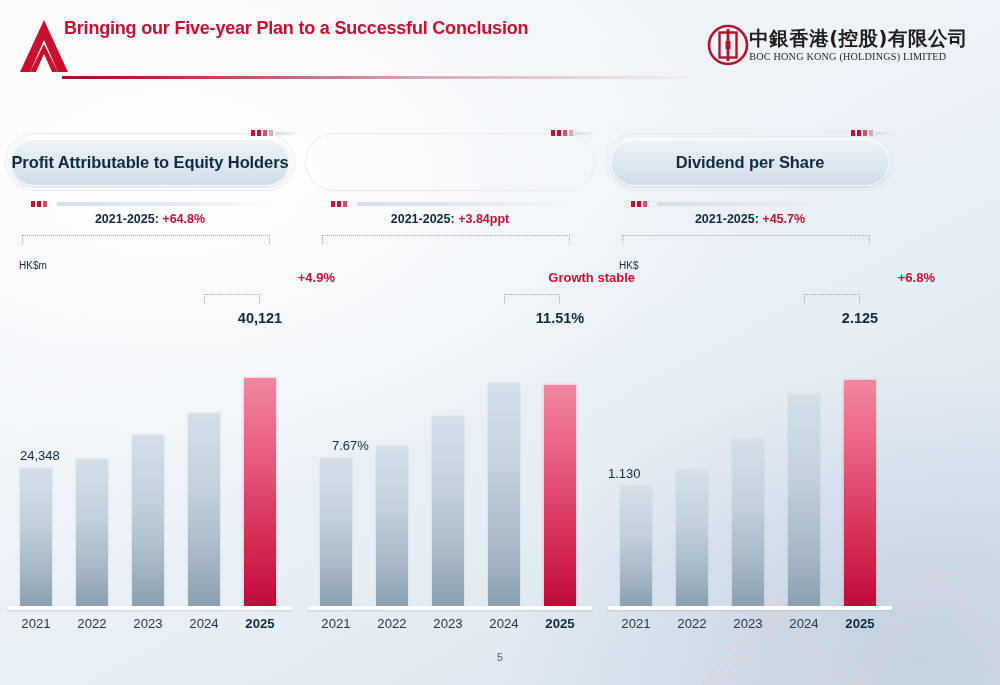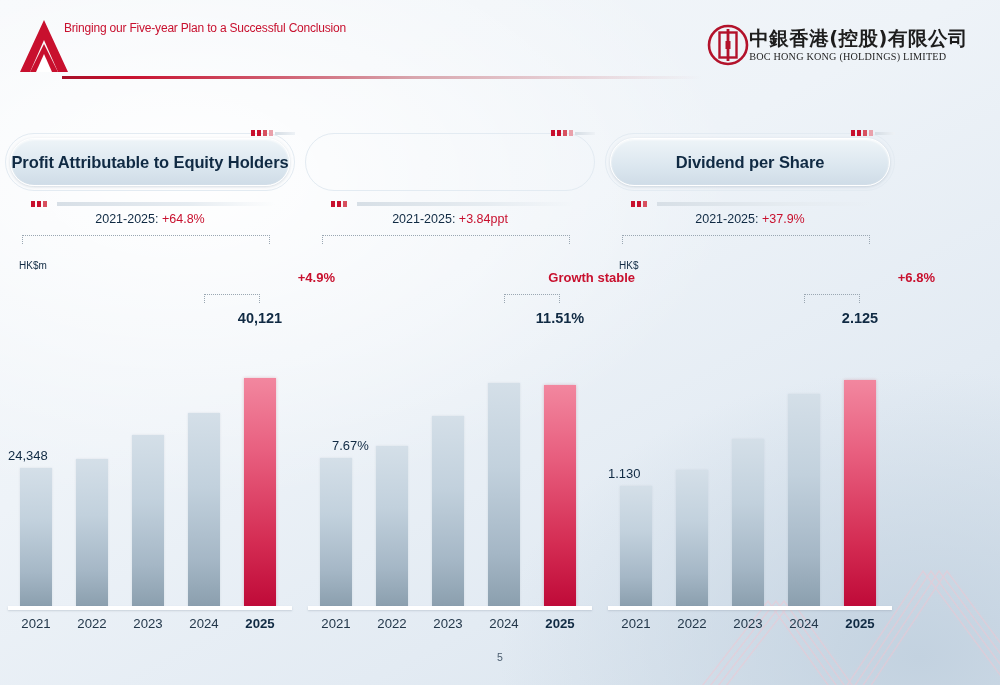--- a/index.html
+++ b/index.html
@@ -48,22 +48,22 @@
     height: 56px;
   }
   .title-block {
     position: absolute;
     left: 64px;
     top: 17px;
     width: 600px;
   }
   .title-line {
     color: #c8102e;
-    font-size: 12px;
-    font-weight: normal;
+    font-size: 18px;
+    font-weight: bold;
     line-height: 23px;
     letter-spacing: -0.2px;
     white-space: nowrap;
   }
   .title-rule {
     position: absolute;
     left: 62px;
     top: 76px;
     width: 640px;
     height: 3px;
@@ -173,21 +173,21 @@
     margin: 0 auto;
     width: 300px;
     height: 440px;
   }
   .range-label {
     position: absolute;
     left: 0; top: 8px;
     width: 300px;
     text-align: center;
     font-size: 12.5px;
-    font-weight: normal;
+    font-weight: bold;
     color: #102a43;
     white-space: nowrap;
   }
   .range-label .pct { color: #c8102e; }
 
   .bracket {
     position: absolute;
     border-top: 1.6px dotted #9aa7b2;
     border-left: 1.6px dotted #9aa7b2;
     border-right: 1.6px dotted #9aa7b2;
@@ -355,21 +355,21 @@
           <div class="bracket bracket-small" style="left: 204px; width: 56px;"></div>
           <div class="last-value" style="left: 200px; width: 120px;">40,121</div>
           <div class="plot">
             <div class="bar" style="left: 20px; height: 138px;"></div>
             <div class="bar" style="left: 76px; height: 147px;"></div>
             <div class="bar" style="left: 132px; height: 171px;"></div>
             <div class="bar" style="left: 188px; height: 193px;"></div>
             <div class="bar highlight" style="left: 244px; height: 228px;"></div>
             <div class="baseline"></div>
           </div>
-          <div class="first-value" style="left: 8px; bottom: 181px; margin-top: 11px;">24,348</div>
+          <div class="first-value" style="left: 20px; bottom: 181px; margin-top: 11px;">24,348</div>
           <div class="xlabels">
             <span class="xlabel" style="left: 13px;">2021</span>
             <span class="xlabel" style="left: 69px;">2022</span>
             <span class="xlabel" style="left: 125px;">2023</span>
             <span class="xlabel" style="left: 181px;">2024</span>
             <span class="xlabel current" style="left: 237px;">2025</span>
           </div>
         </div>
       </div>
       <div class="panel">
@@ -427,21 +427,21 @@
             <span class="card-title">Dividend per Share</span>
           </div>
           <div class="rule-bot"></div>
           <div class="dash-marks dm-bot">
             <i></i>
             <i></i>
             <i></i>
           </div>
         </div>
         <div class="chart">
-          <div class="range-label"><span>2021-2025: </span><span class="pct">+37.9%</span></div>
+          <div class="range-label"><span>2021-2025: </span><span class="pct">+45.7%</span></div>
           <div class="bracket bracket-wide"></div>
           <div class="unit-label">HK$</div>
           <div class="growth-label" style="left: 185px; width: 150px;">+6.8%</div>
           <div class="bracket bracket-small" style="left: 204px; width: 56px;"></div>
           <div class="last-value" style="left: 200px; width: 120px;">2.125</div>
           <div class="plot">
             <div class="bar" style="left: 20px; height: 120px;"></div>
             <div class="bar" style="left: 76px; height: 136px;"></div>
             <div class="bar" style="left: 132px; height: 167px;"></div>
             <div class="bar" style="left: 188px; height: 212px;"></div>

